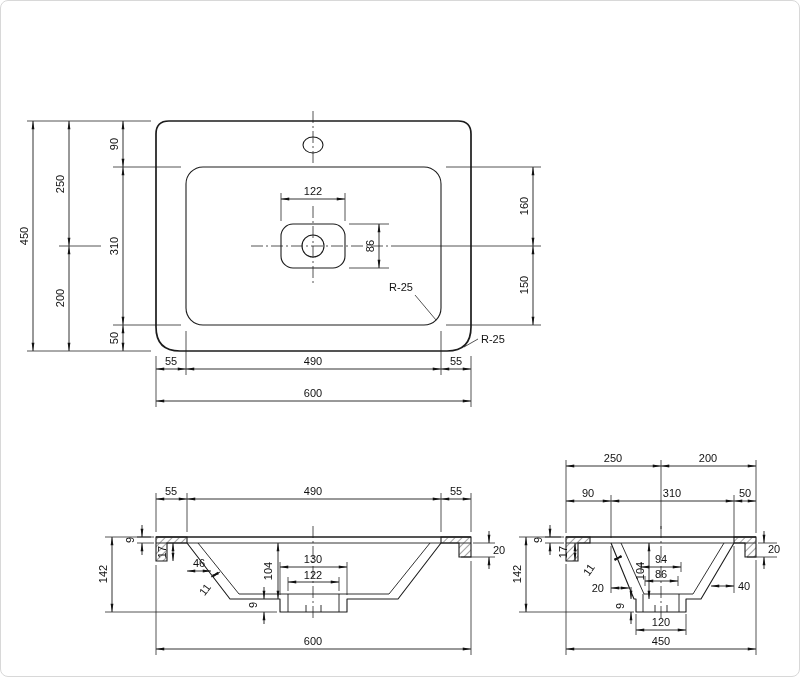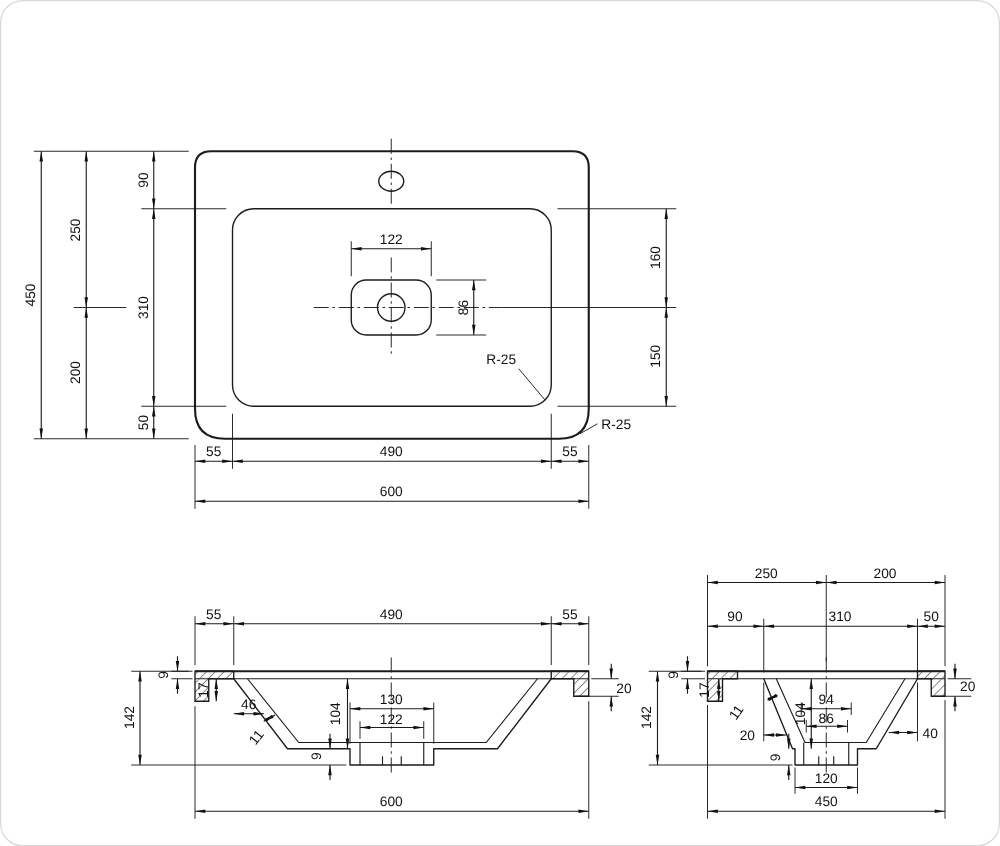--- a/index.html
+++ b/index.html
@@ -1,17 +1,17 @@
 <!DOCTYPE html>
 <html><head>
 <meta charset="utf-8">
 <style>
   html,body{margin:0;padding:0;background:#ffffff;}
   body{font-family:"Liberation Sans", sans-serif;}
-  .sheet{width:800px;height:677px;background:#ffffff;border:1px solid #d8d8d8;border-radius:18px;box-sizing:border-box;overflow:hidden;}
+  .sheet{width:800px;height:677px;background:#ffffff;border:1px solid #d8d8d8;border-radius:8px;box-sizing:border-box;overflow:hidden;}
   svg{display:block;}
   .ol{fill:none;stroke:#1c1c1c;stroke-width:1.7;stroke-linejoin:round;}
   .ol2{fill:none;stroke:#1c1c1c;stroke-width:1.1;stroke-linejoin:round;}
   .thin{fill:none;stroke:#1c1c1c;stroke-width:0.9;}
   .ext{stroke:#1c1c1c;stroke-width:0.75;fill:none;}
   .dim{stroke:#1c1c1c;stroke-width:0.9;fill:none;}
   .cl{stroke:#1c1c1c;stroke-width:0.75;fill:none;stroke-dasharray:12 3 2 3;}
   .hat{fill:url(#hatch);stroke:#1c1c1c;stroke-width:1.1;}
   text.d{font-size:11px;fill:#111;text-anchor:middle;stroke:none;}
   text.st{text-anchor:start;}

